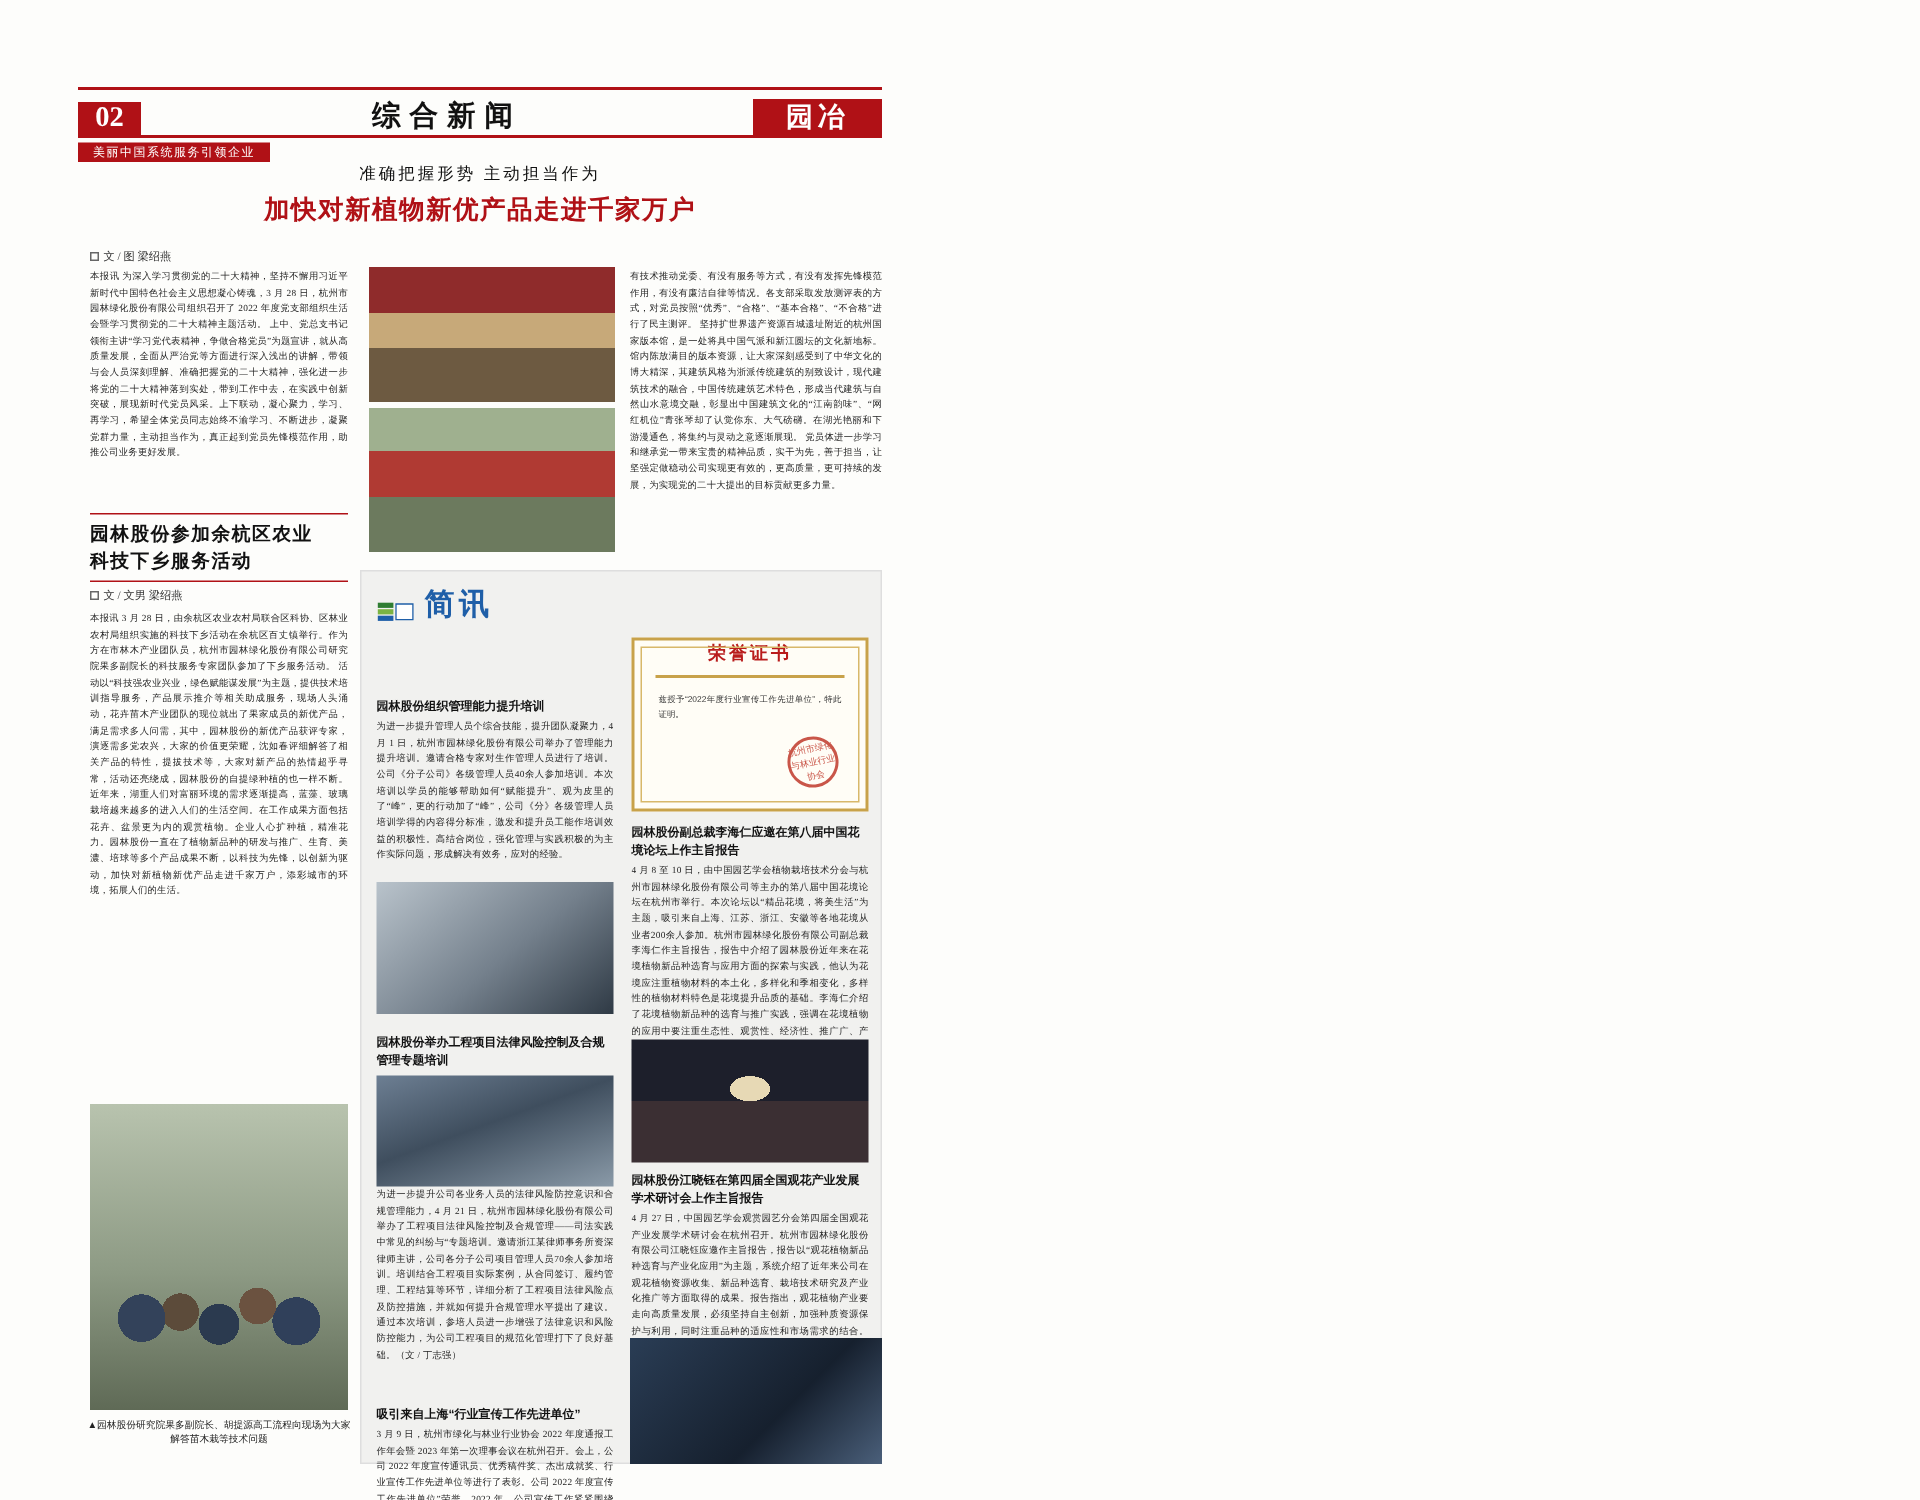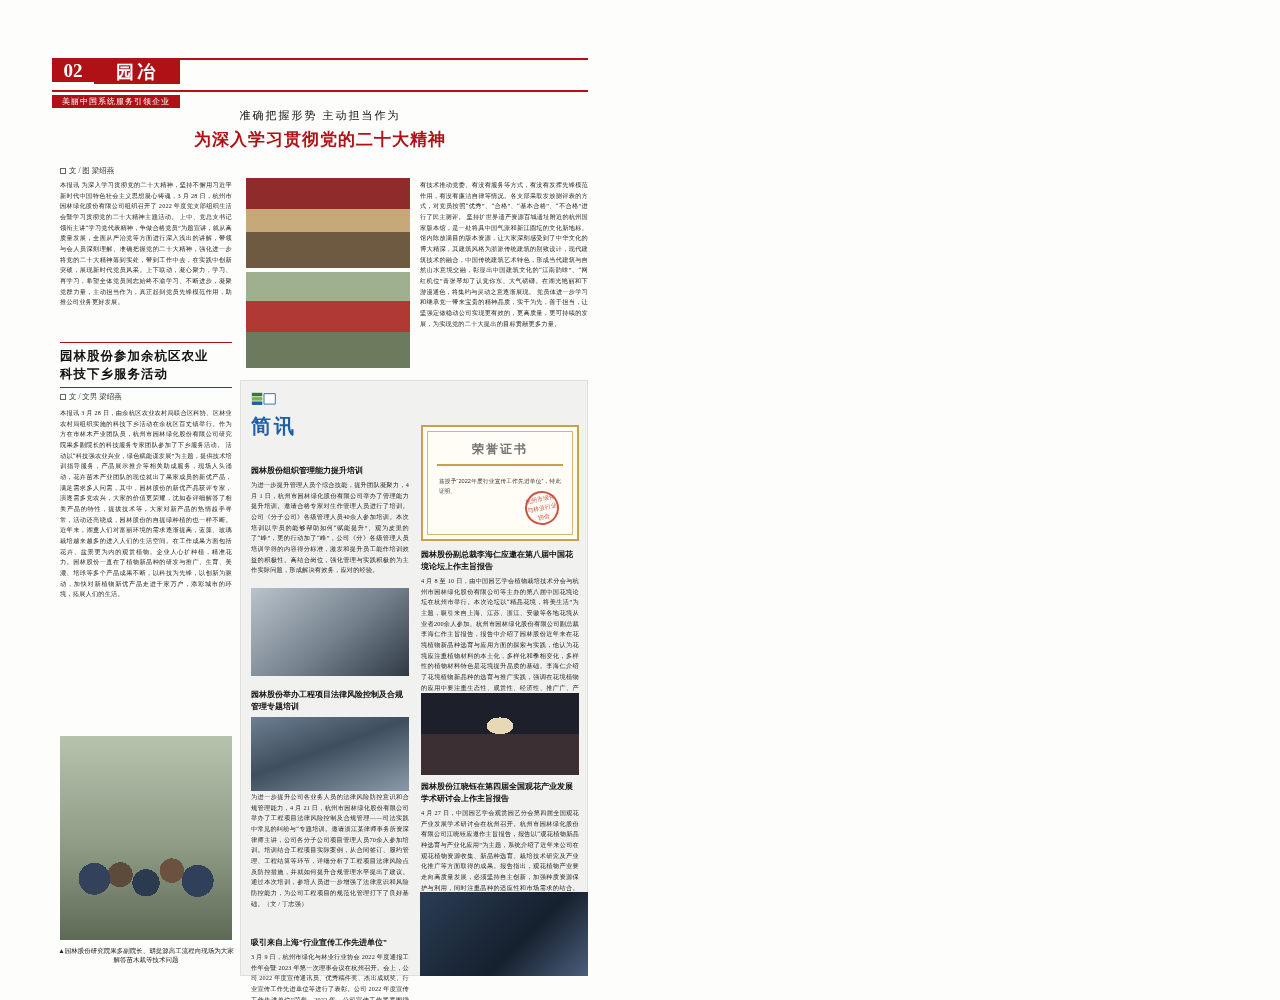--- a/index.html
+++ b/index.html
@@ -14,21 +14,21 @@
 
   
   .sheet { position:absolute; top:0; height:1000px; }
   .sheet-left  { left:0;   width:640px; }
   .sheet-right { left:640px; width:640px; }
 
   
   .masthead { position:absolute; height:36px; }
   .mast-left  { left:52px;  top:58px; width:536px; }
 
-  .mast-row { display:flex; align-items:flex-start; height:34px; border-top:2px solid #b01116; border-bottom:2px solid #b01116; }
+  .mast-row { display:flex; align-items:flex-end; height:34px; border-top:2px solid #b01116; border-bottom:2px solid #b01116; }
   .pagenum {
     width:42px; background:#b01116; color:#fff;
     font-size:19px; font-weight:bold; display:flex; align-items:center; justify-content:center;
     font-family:"Liberation Serif", serif;
   }
   .mast-title {
     flex:1; display:flex; align-items:center; justify-content:center;
     font-size:19px; letter-spacing:6px; color:#111; font-weight:bold;
     font-family:"Liberation Serif", serif;
   }
@@ -74,21 +74,21 @@
   .brief-panel {
     position:absolute; background:#f1f1ef; border:1px solid #dedede;
   }
   .brief-title { color:#1f5fa8; font-weight:bold; font-size:20px; letter-spacing:3px;
     font-family:"Liberation Serif", serif; }
   .brief-head { font-size:8px; font-weight:bold; color:#111; line-height:1.5;margin-top:40px; }
 
   
   .cert { position:absolute; background:#fffdf6; border:2px solid #c8a24a; }
   .cert-in { position:absolute; inset:4px; border:1px solid #d8b86a; }
-  .cert-title { text-align:center; font-size:12px; color:#737373; font-weight:bold; margin-top:14px; font-family:"Liberation Serif", serif; letter-spacing:2px;}
+  .cert-title { text-align:center; font-size:12px; color:#b91c1c; font-weight:bold; font-family:"Liberation Serif", serif; letter-spacing:2px;}
   .cert-line { height:2px; background:#c8a24a; margin:6px 14px; }
   .cert-body { font-size:5.6px; color:#333; padding:4px 16px; line-height:1.8; text-align:justify;}
   .seal { position:absolute; right:18px; bottom:14px; width:34px; height:34px; border:2px solid #c0392b; border-radius:50%; color:#c0392b; font-size:6px; display:flex; align-items:center; justify-content:center; text-align:center; transform:rotate(-12deg); opacity:.85;}
 
   
   .leaf-ico { width:26px; height:18px; }
 
   
   .ph1{background:linear-gradient(160deg,#6d7f93 0%,#3f4e5e 45%,#8a9aa8 100%);}
   .ph4{background:linear-gradient(140deg,#b9c3cb 0%,#74808c 55%,#2f3a45 100%);}
@@ -113,28 +113,29 @@
 </head>
 <body>
 
 <div class="page">
 
   <div class="sheet sheet-left">
 
     <div class="masthead mast-left">
       <div class="mast-row">
         <div class="pagenum">02</div>
+        <div class="mast-title">综合新闻</div>
         <div class="mast-logo">园冶</div>
       </div>
       <div class="mast-sub">美丽中国系统服务引领企业</div>
     </div>
 
     <div class="h-left">
       <div class="kicker">准确把握形势  主动担当作为</div>
-      <div class="headline-red">为深入学习贯彻党的二十大精神</div>
+      <div class="headline-red">加快对新植物新优产品走进千家万户</div>
     </div>
 
     <div class="col" style="left:60px; top:166px; width:160px;">
       <div class="byline">
         <span class="sq"></span>
         <span>文 / 图  梁绍燕</span>
       </div>
     </div>
 
     <div class="col bodytext" style="left:60px; top:180px; width:172px; height:150px; overflow:hidden;">本报讯 为深入学习贯彻党的二十大精神，坚持不懈用习近平新时代中国特色社会主义思想凝心铸魂，3 月 28 日，杭州市园林绿化股份有限公司组织召开了 2022 年度党支部组织生活会暨学习贯彻党的二十大精神主题活动。
@@ -159,21 +160,21 @@
     </div>
     <div class="col bodytext" style="left:60px; top:408px; width:172px; height:320px; overflow:hidden;">本报讯 3 月 28 日，由余杭区农业农村局联合区科协、区林业农村局组织实施的科技下乡活动在余杭区百丈镇举行。作为方在市林木产业团队员，杭州市园林绿化股份有限公司研究院果多副院长的科技服务专家团队参加了下乡服务活动。
 活动以“科技强农业兴业，绿色赋能谋发展”为主题，提供技术培训指导服务，产品展示推介等相关助成服务，现场人头涌动，花卉苗木产业团队的现位就出了果家成员的新优产品，满足需求多人问需，其中，园林股份的新优产品获评专家，演逐需多党农兴，大家的价值更荣耀，沈如春评细解答了相关产品的特性，提拔技术等，大家对新产品的热情超乎寻常，活动还亮绕成，园林股份的自提绿种植的也一样不断。
 近年来，湖重人们对富丽环境的需求逐渐提高，蓝藻、玻璃栽培越来越多的进入人们的生活空间。在工作成果方面包括花卉、盆景更为内的观赏植物。企业人心扩种植，精准花力。园林股份一直在了植物新品种的研发与推广、生育、美濃、培球等多个产品成果不断，以科技为先锋，以创新为驱动，加快对新植物新优产品走进千家万户，添彩城市的环境，拓展人们的生活。</div>
 
     <div class="photo people" style="left:60px; top:736px; width:172px; height:204px;"></div>
     <div class="col cap" style="left:56px; top:944px; width:180px; line-height:1.45;">▲园林股份研究院果多副院长、胡提源高工流程向现场为大家解答苗木栽等技术问题</div>
 
     <div class="brief-panel" style="left:240px; top:380px; width:348px; height:596px;">
 
-      <div style="display:flex; align-items:flex-start; gap:6px; padding:8px 10px 4px 10px;flex-direction:column;">
+      <div style="display:flex; align-items:flex-end; gap:6px; padding:8px 10px 4px 10px;">
         <svg class="leaf-ico" viewBox="0 0 30 20">
           <rect x="1" y="4" width="12" height="4" fill="#2f7d32"></rect>
           <rect x="1" y="9" width="12" height="4" fill="#7bb342"></rect>
           <rect x="1" y="14" width="12" height="4" fill="#1f5fa8"></rect>
           <path d="M15 17 L28 17 L28 5 L15 5 Z" fill="#ffffff" stroke="#1f5fa8" stroke-width="1"></path>
         </svg>
         <span class="brief-title">简讯</span>
       </div>
 
       <div style="position:absolute; left:10px; top:44px; width:158px;">

